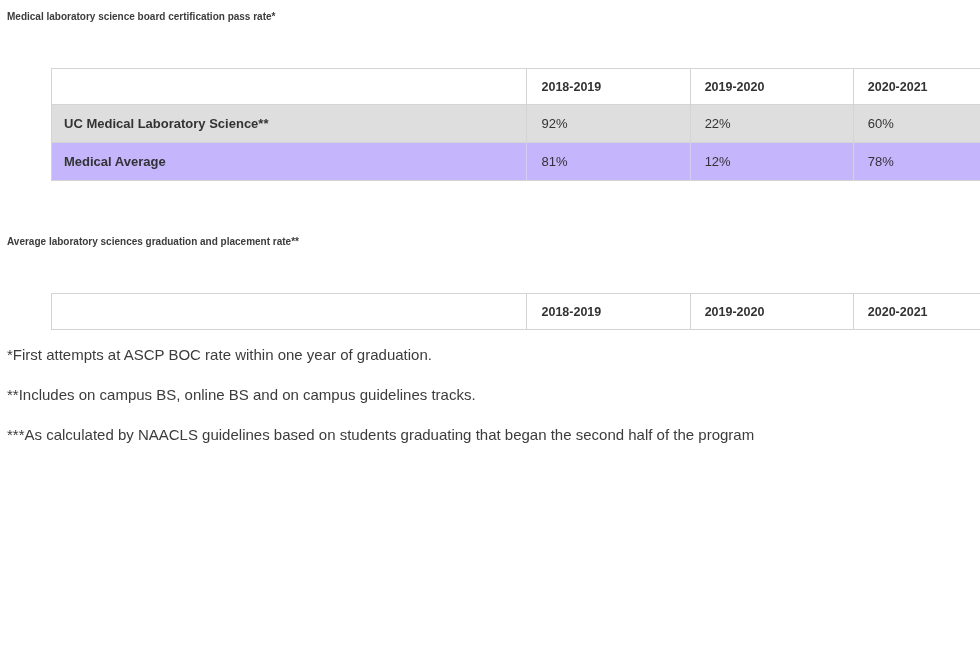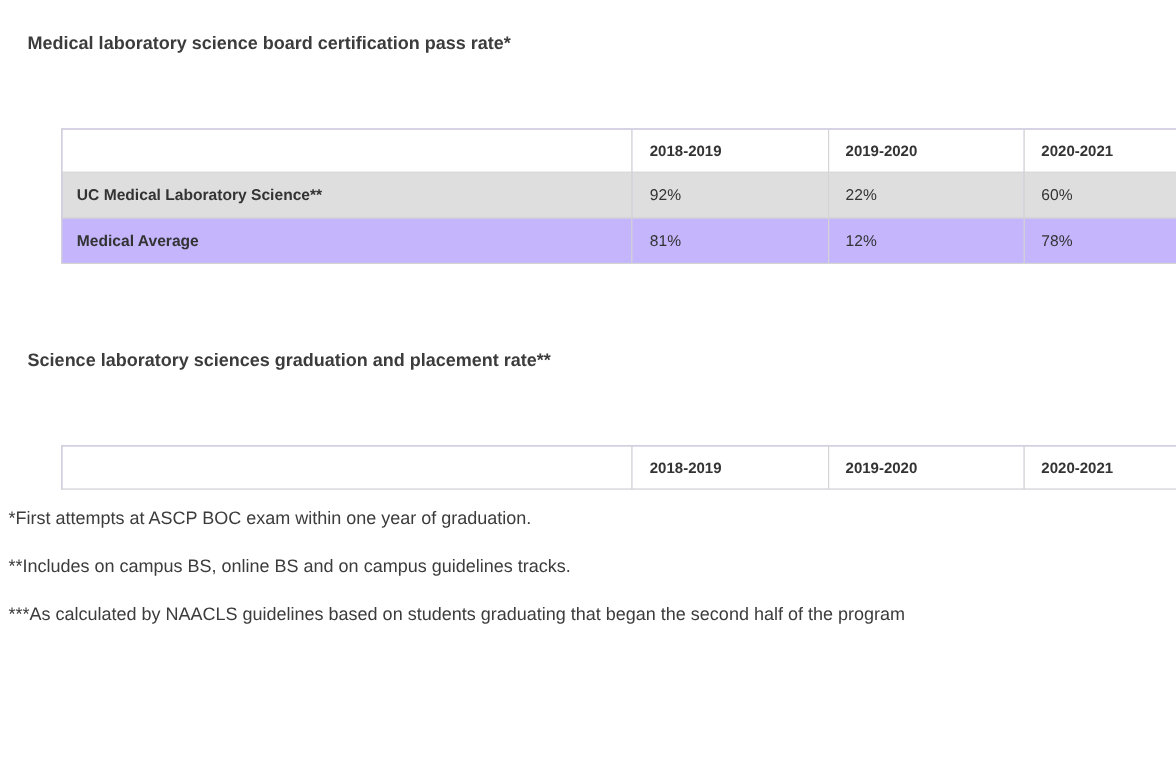--- a/index.html
+++ b/index.html
@@ -12,24 +12,24 @@
     height: 647px;
     font-family: "Liberation Sans", sans-serif;
     color: #333333;
     position: relative;
     overflow: hidden;
   }
   .page {
     padding: 0;
   }
   .section-title {
-    font-size: 15px;
+    font-size: 10px;
     color: #3c3c3c;
     line-height: 1.4;
-    margin: 16px;
+    margin: 0;
     padding: 10px 0 0 7px;
   }
   .table-wrap {
     padding: 0 7px;
     box-sizing: border-box;
     width: 980px;
   }
   table.data-table {
     border-collapse: collapse;
     width: 966px;
@@ -121,21 +121,21 @@
           <td>81%</td>
           <td>12%</td>
           <td>78%</td>
         </tr>
       </tbody>
     </table>
   </div>
 
   <div class="spacer-lg"></div>
 
-  <h2 class="section-title">Science laboratory sciences graduation and placement rate**</h2>
+  <h2 class="section-title">Average laboratory sciences graduation and placement rate**</h2>
 
   <div class="spacer-lg"></div>
 
   <div class="table-wrap">
     <table class="data-table">
       <colgroup>
         <col class="c-label">
           <col class="c-year">
           <col class="c-year">
           <col class="c-year">
@@ -149,18 +149,18 @@
         </tr>
       </thead>
       <tbody>
       </tbody>
     </table>
   </div>
 
   <div class="spacer-sm"></div>
 
   <div class="footnotes">
-    <p class="footnote">*First attempts at ASCP BOC exam within one year of graduation.</p>
+    <p class="footnote">*First attempts at ASCP BOC rate within one year of graduation.</p>
     <p class="footnote">**Includes on campus BS, online BS and on campus guidelines tracks.</p>
     <p class="footnote">***As calculated by NAACLS guidelines based on students graduating that began the second half of the program</p>
   </div>
 
 </div>
 
 </body></html>

